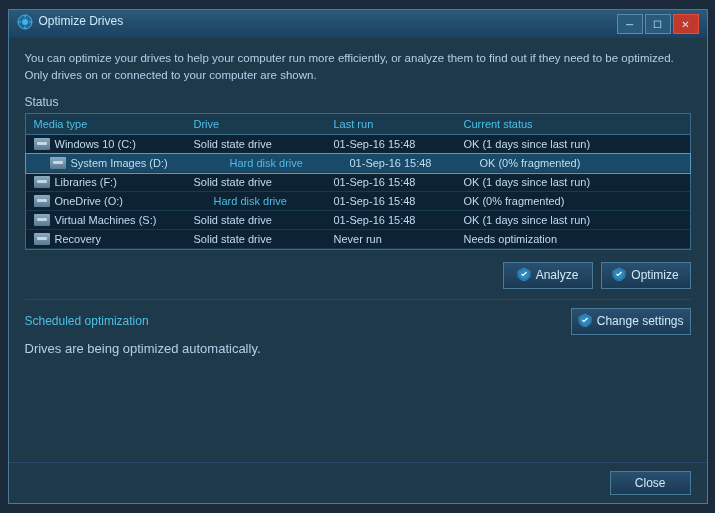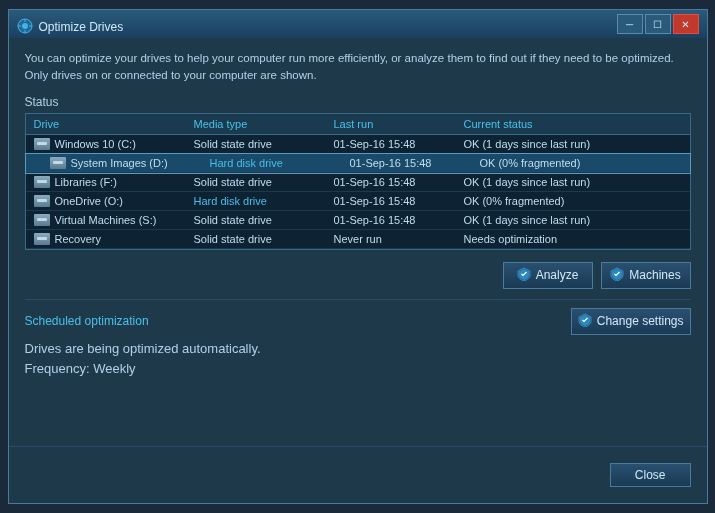--- a/index.html
+++ b/index.html
@@ -18,21 +18,21 @@
       height: 495px;
       background: #1e3a4a;
       border: 1px solid #4a7a9a;
       display: flex;
       flex-direction: column;
       color: #d0e8f8;
     }
     .titlebar {
       background: linear-gradient(to bottom, #2a5a7a, #1a4060);
       display: flex;
-      align-items: flex-end;
+      align-items: flex-start;
       padding: 4px 8px;
       height: 28px;
       gap: 6px;
       flex-shrink: 0;
     }
     .titlebar-icon {
       width: 16px;
       height: 16px;
       flex-shrink: 0;
     }
@@ -135,21 +135,21 @@
     }
     .drive-icon::before {
       content: '';
       width: 10px;
       height: 3px;
       background: #c0d8e8;
       border-radius: 1px;
     }
     .cell.status-ok { color: #c0ddf0; }
     .cell.status-needs { color: #c0ddf0; }
-    .cell.media-hdd { color: #4abce8; }
+    .cell.media-hdd { color: #4abce8; margin-left: 20px; }
     .cell.media-ssd { color: #c0ddf0; }
     .buttons-row {
       display: flex;
       justify-content: flex-end;
       gap: 8px;
       margin-top: 2px;
     }
     .btn {
       padding: 4px 6px;
       background: linear-gradient(to bottom, #2a5070, #1a3a55);
@@ -185,21 +185,21 @@
       margin-bottom: 3px;
     }
     .sched-desc {
       font-size: 13px;
       color: #b0d0e8;
       line-height: 1.6;
     }
     .footer {
       display: flex;
       justify-content: flex-end;
-      padding: 16px 16px;
+      padding: 8px 16px;
       border-top: 1px solid #2a4a6a;
       flex-shrink: 0;
       align-items: flex-end;
     }
     .close-btn {
       padding: 4px 24px;
       background: linear-gradient(to bottom, #2a5070, #1a3a55);
       border: 1px solid #4a7a9a;
       color: #d0e8f8;
       font-size: 12px;
@@ -232,22 +232,22 @@
   </div>
 
   <div class="content">
     <p class="description">You can optimize your drives to help your computer run more efficiently, or analyze them to find out if they need to be optimized. Only drives on or connected to your computer are shown.</p>
 
     <div>
       <div class="section-label">Status</div>
 
       <div class="drives-table">
         <div class="table-header">
+          <span class="col-header">Media type</span>
           <span class="col-header">Drive</span>
-          <span class="col-header">Media type</span>
           <span class="col-header">Last run</span>
           <span class="col-header">Current status</span>
         </div>
 
         <div class="table-row">
           <span class="cell drive-name">
             <span class="drive-icon"></span>
             <span>Windows 10 (C:)</span>
           </span>
           <span class="cell media-ssd">Solid state drive</span>
@@ -319,39 +319,38 @@
         <span>Analyze</span>
       </button>
       <button class="btn">
         <span>
           <svg class="shield-svg" viewBox="0 0 14 14">
             <path d="M7,1 L13,4 L13,8 C13,11 10,13 7,14 C4,13 1,11 1,8 L1,4 Z" fill="#1a5a8a" stroke="#4a9aca" stroke-width="0.8"></path>
             <path d="M7,2 L12,4.5 L12,8 C12,10.5 9.5,12.2 7,13 C4.5,12.2 2,10.5 2,8 L2,4.5 Z" fill="#2a8ac0"></path>
             <path d="M4.5,7 L6,8.5 L9.5,5" stroke="white" stroke-width="1.2" fill="none"></path>
           </svg>
         </span>
-        <span>Machines</span>
+        <span>Optimize</span>
       </button>
     </div>
 
     <div class="scheduled-section">
       <div class="sched-header">
         <span class="sched-label">Scheduled optimization</span>
         <button class="btn">
           <span>
             <svg class="shield-svg" viewBox="0 0 14 14">
               <path d="M7,1 L13,4 L13,8 C13,11 10,13 7,14 C4,13 1,11 1,8 L1,4 Z" fill="#1a5a8a" stroke="#4a9aca" stroke-width="0.8"></path>
               <path d="M7,2 L12,4.5 L12,8 C12,10.5 9.5,12.2 7,13 C4.5,12.2 2,10.5 2,8 L2,4.5 Z" fill="#2a8ac0"></path>
               <path d="M4.5,7 L6,8.5 L9.5,5" stroke="white" stroke-width="1.2" fill="none"></path>
             </svg>
           </span>
           <span>Change settings</span>
         </button>
       </div>
       <div class="sched-desc">Drives are being optimized automatically.</div>
-      <div class="sched-desc">Frequency: Weekly</div>
     </div>
   </div>
 
   <div class="footer">
     <button class="close-btn">Close</button>
   </div>
 </div>
 
 </body></html>

